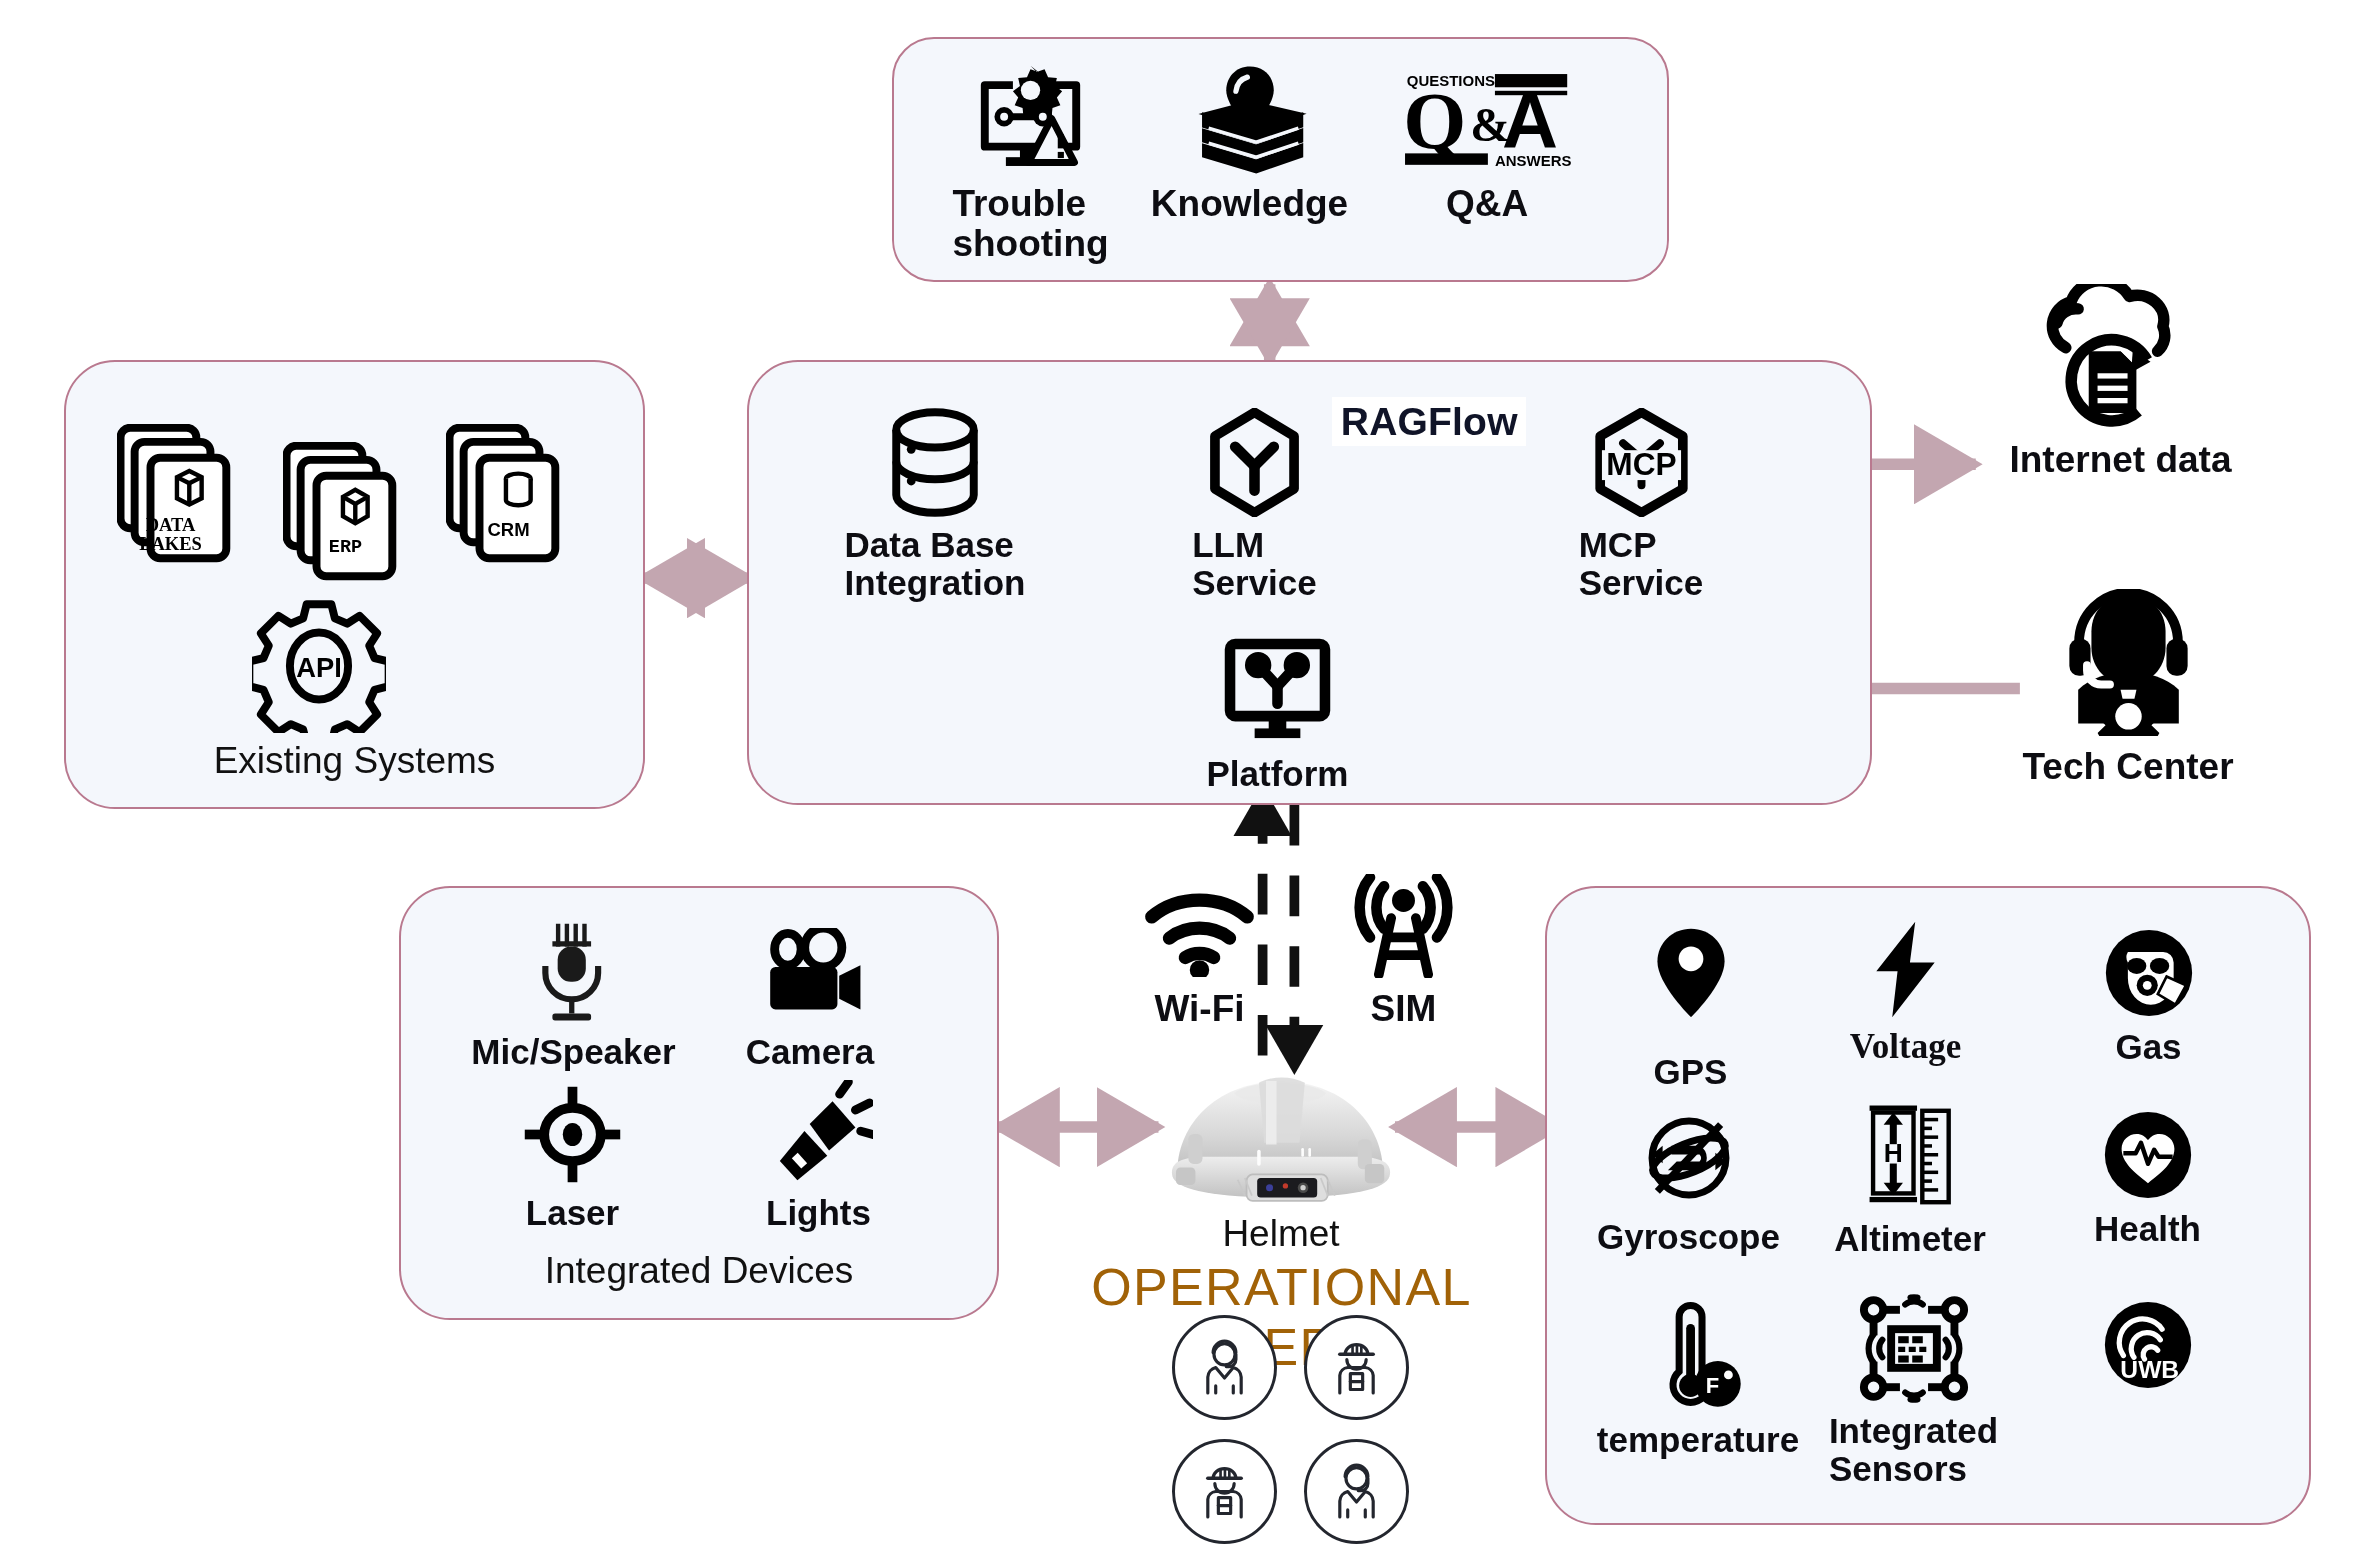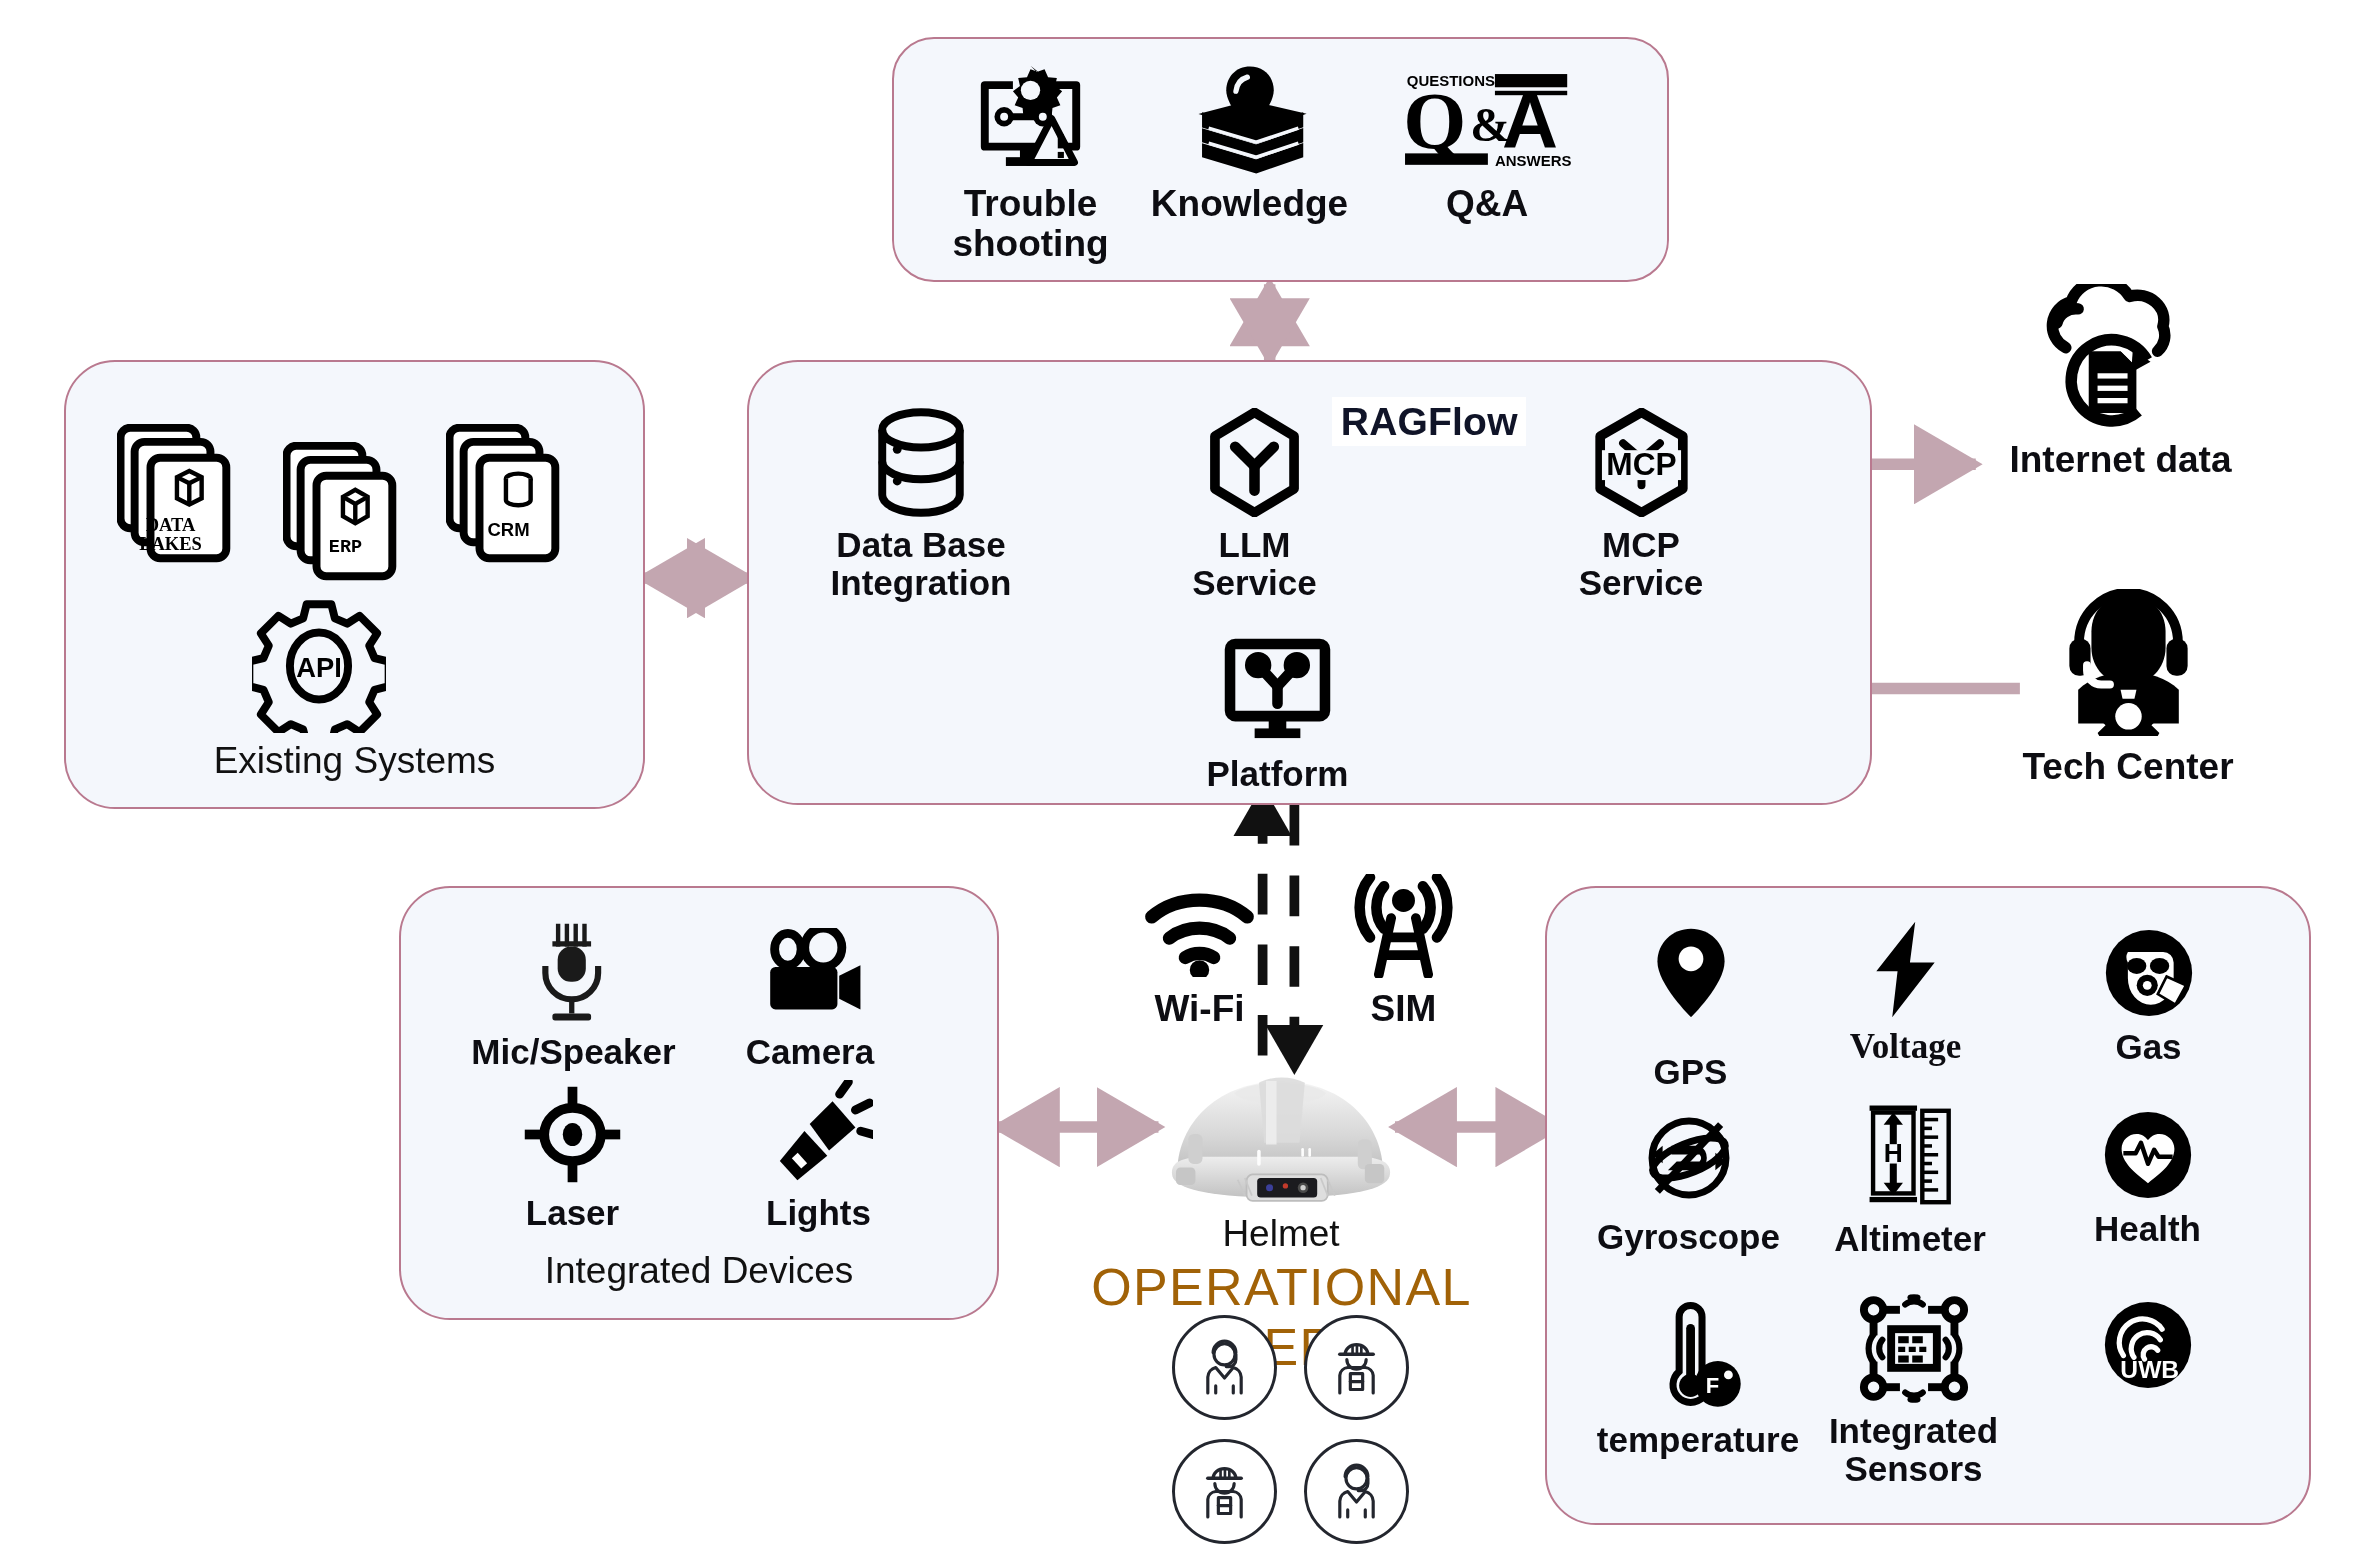--- a/index.html
+++ b/index.html
@@ -9,21 +9,21 @@
   .stage{position:absolute;left:0;top:0;width:2354px;height:1564px;}
 
   
   .panel{position:absolute;background:#f4f7fc;border:2.6px solid #b9798f;
          border-radius:51px;box-sizing:border-box;}
 
   
   .node{position:absolute;display:flex;flex-direction:column;
         align-items:center;justify-content:flex-start;}
   .node .ico{display:flex;align-items:center;justify-content:center;}
-  .node .lbl{margin-top:8.8px;text-align:center;line-height:1.08;
+  .node .lbl{margin-top:8.8px;line-height:1.08;
              font-weight:700;color:#0d0d12;white-space:pre-line;}
   .lbl-40{font-size:35px;}
   .lbl-42{font-size:37px;}
 
   
   .ragflow{position:absolute;background:#ffffff;color:#101428;
            font-size:39px;font-weight:800;padding:2.6px 8.8px;letter-spacing:0.2px;}
 
   
   .overlay{position:absolute;left:0;top:0;width:2354px;height:1564px;
@@ -224,21 +224,21 @@
           <text x="76" y="88" text-anchor="middle" font-family="Liberation Sans, sans-serif" font-size="31" font-weight="700" fill="#000">API</text>
         </svg>
       </div>
     </div>
 
     <div class="lbl lbl-42" style="position:absolute;left:0;top:378px;width:100%;text-align:center;">Existing Systems</div>
   </div>
 
   <div class="panel" style="left:747px;top:360px;width:1125px;height:445px;">
 
-    <div class="node" style="left:57px;top:46px;width:230px;">
+    <div class="node" style="left:71px;top:46px;width:230px;">
       <div class="ico" style="height:109px;">
         <svg width="106" height="111" viewBox="0 0 120 126">
           <g fill="none" stroke="#000" stroke-width="9">
             <path d="M16 26 a44 20 0 0 1 88 0 v74 a44 20 0 0 1 -88 0 z"></path>
             <path d="M16 26 a44 20 0 0 0 88 0"></path>
             <path d="M16 62 a44 20 0 0 0 88 0"></path>
           </g>
           <g fill="#000">
             <circle cx="33" cy="48" r="5"></circle>
               <circle cx="33" cy="84" r="5"></circle>

